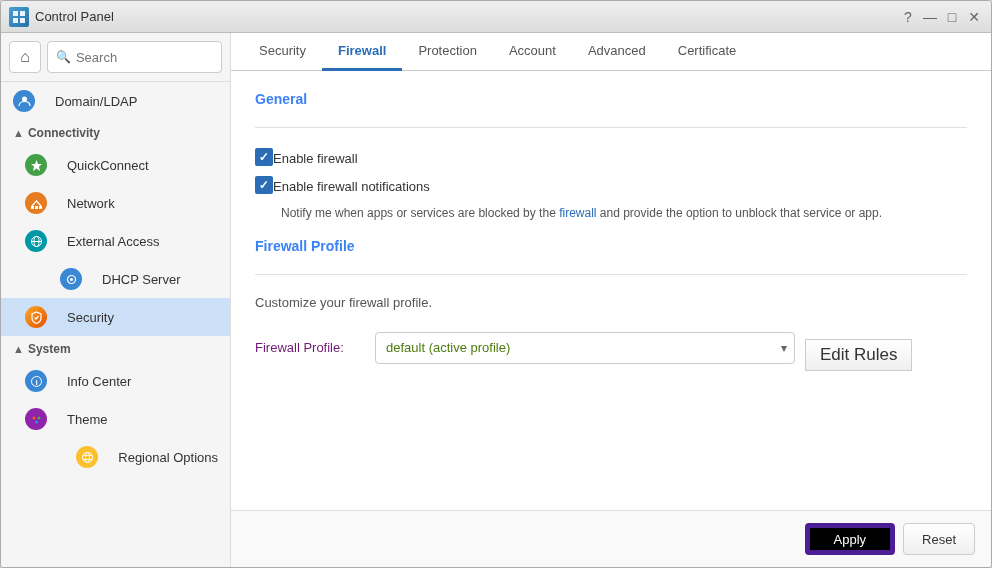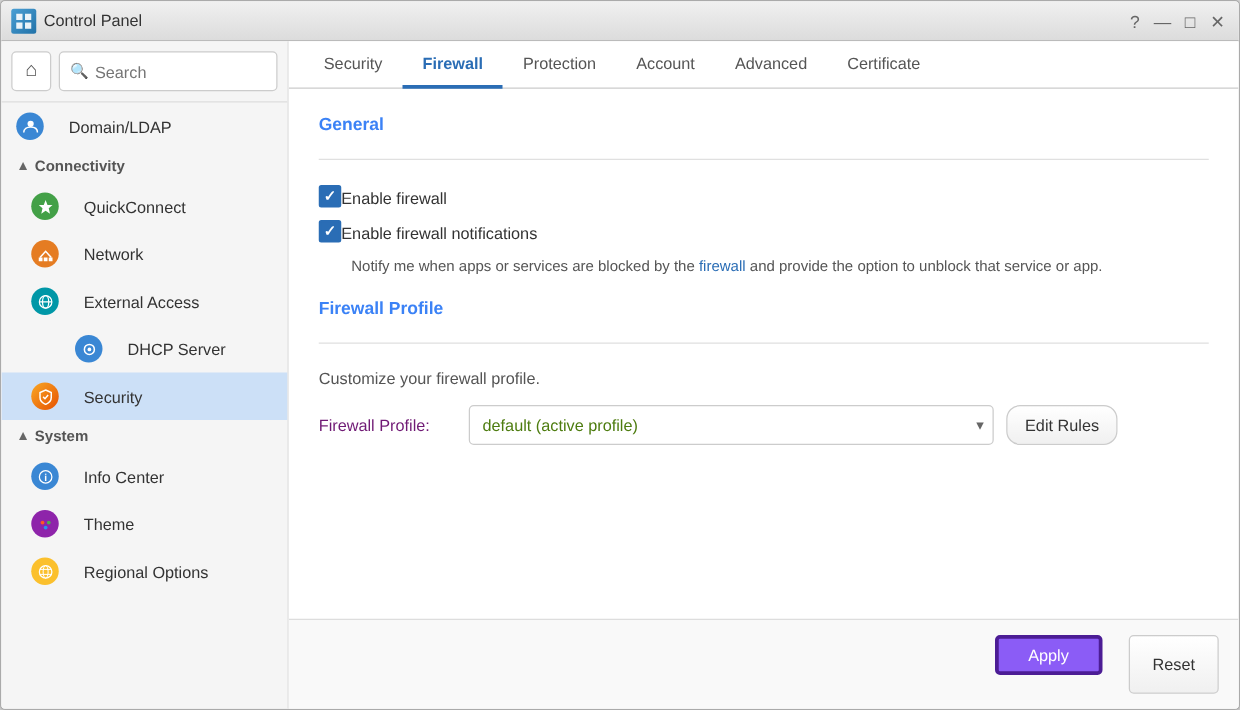--- a/index.html
+++ b/index.html
@@ -290,58 +290,58 @@
       top: 50%;
       transform: translateY(-50%);
       pointer-events: none;
       color: #666;
       font-size: 12px;
     }
     .edit-rules-btn {
       height: 32px;
       padding: 0 14px;
       border: 1px solid #ccc;
-      border-radius: 11px;
+      border-radius: 0;
       background: linear-gradient(to bottom, #fff, #f0f0f0);
       cursor: pointer;
-      font-size: 13px;
+      font-size: 17px;
       color: #333;
+      margin-top: 15px;
     }
 
     
     .content-footer {
       border-top: 1px solid #ddd;
       padding: 12px 16px;
       display: flex;
       justify-content: flex-end;
       gap: 8px;
       flex-shrink: 0;
       background: #f9f9f9;
     }
     .btn-apply {
       height: 32px;
       padding: 0 24px;
-      background: #8b5cf6;
+      background: #000000;
       color: white;
-      border: 3px solid #4c1d95;
+      border: 5px solid #4c1d95;
       border-radius: 4px;
       cursor: pointer;
       font-size: 13px;
       font-weight: 500;
     }
     .btn-reset {
-      height: 47px;
+      height: 32px;
       padding: 0 18px;
       background: linear-gradient(to bottom, #fff, #f0f0f0);
       color: #333;
       border: 1px solid #ccc;
       border-radius: 4px;
       cursor: pointer;
       font-size: 13px;
-      margin-left: 13px;
     }
 
     .chevron { font-size: 11px; color: #666; }
   </style>
 </head>
 <body>
 
 <div class="window">
 
   <div class="titlebar">
@@ -463,21 +463,21 @@
           <svg width="13" height="13" viewBox="0 0 13 13">
             <circle cx="6.5" cy="6.5" r="5" fill="#8e24aa"></circle>
             <circle cx="4" cy="5" r="1.5" fill="#ff5722"></circle>
             <circle cx="9" cy="5" r="1.5" fill="#4caf50"></circle>
             <circle cx="6.5" cy="9" r="1.5" fill="#2196f3"></circle>
           </svg>
         </div>
         <span>Theme</span>
       </div>
 
-      <div class="sidebar-item" style="padding-left:24px;">
+      <div class="sidebar-item" style="padding-left:24px;justify-content:flex-end;">
         <div class="icon-circle" style="background:#fbc02d;">
           <svg width="13" height="13" viewBox="0 0 13 13">
             <circle cx="6.5" cy="6.5" r="5" fill="none" stroke="white" stroke-width="1"></circle>
             <path d="M2 4.5H11M2 8.5H11" stroke="white" stroke-width="0.8"></path>
             <ellipse cx="6.5" cy="6.5" rx="2" ry="5" fill="none" stroke="white" stroke-width="0.8"></ellipse>
           </svg>
         </div>
         <span>Regional Options</span>
       </div>
 

